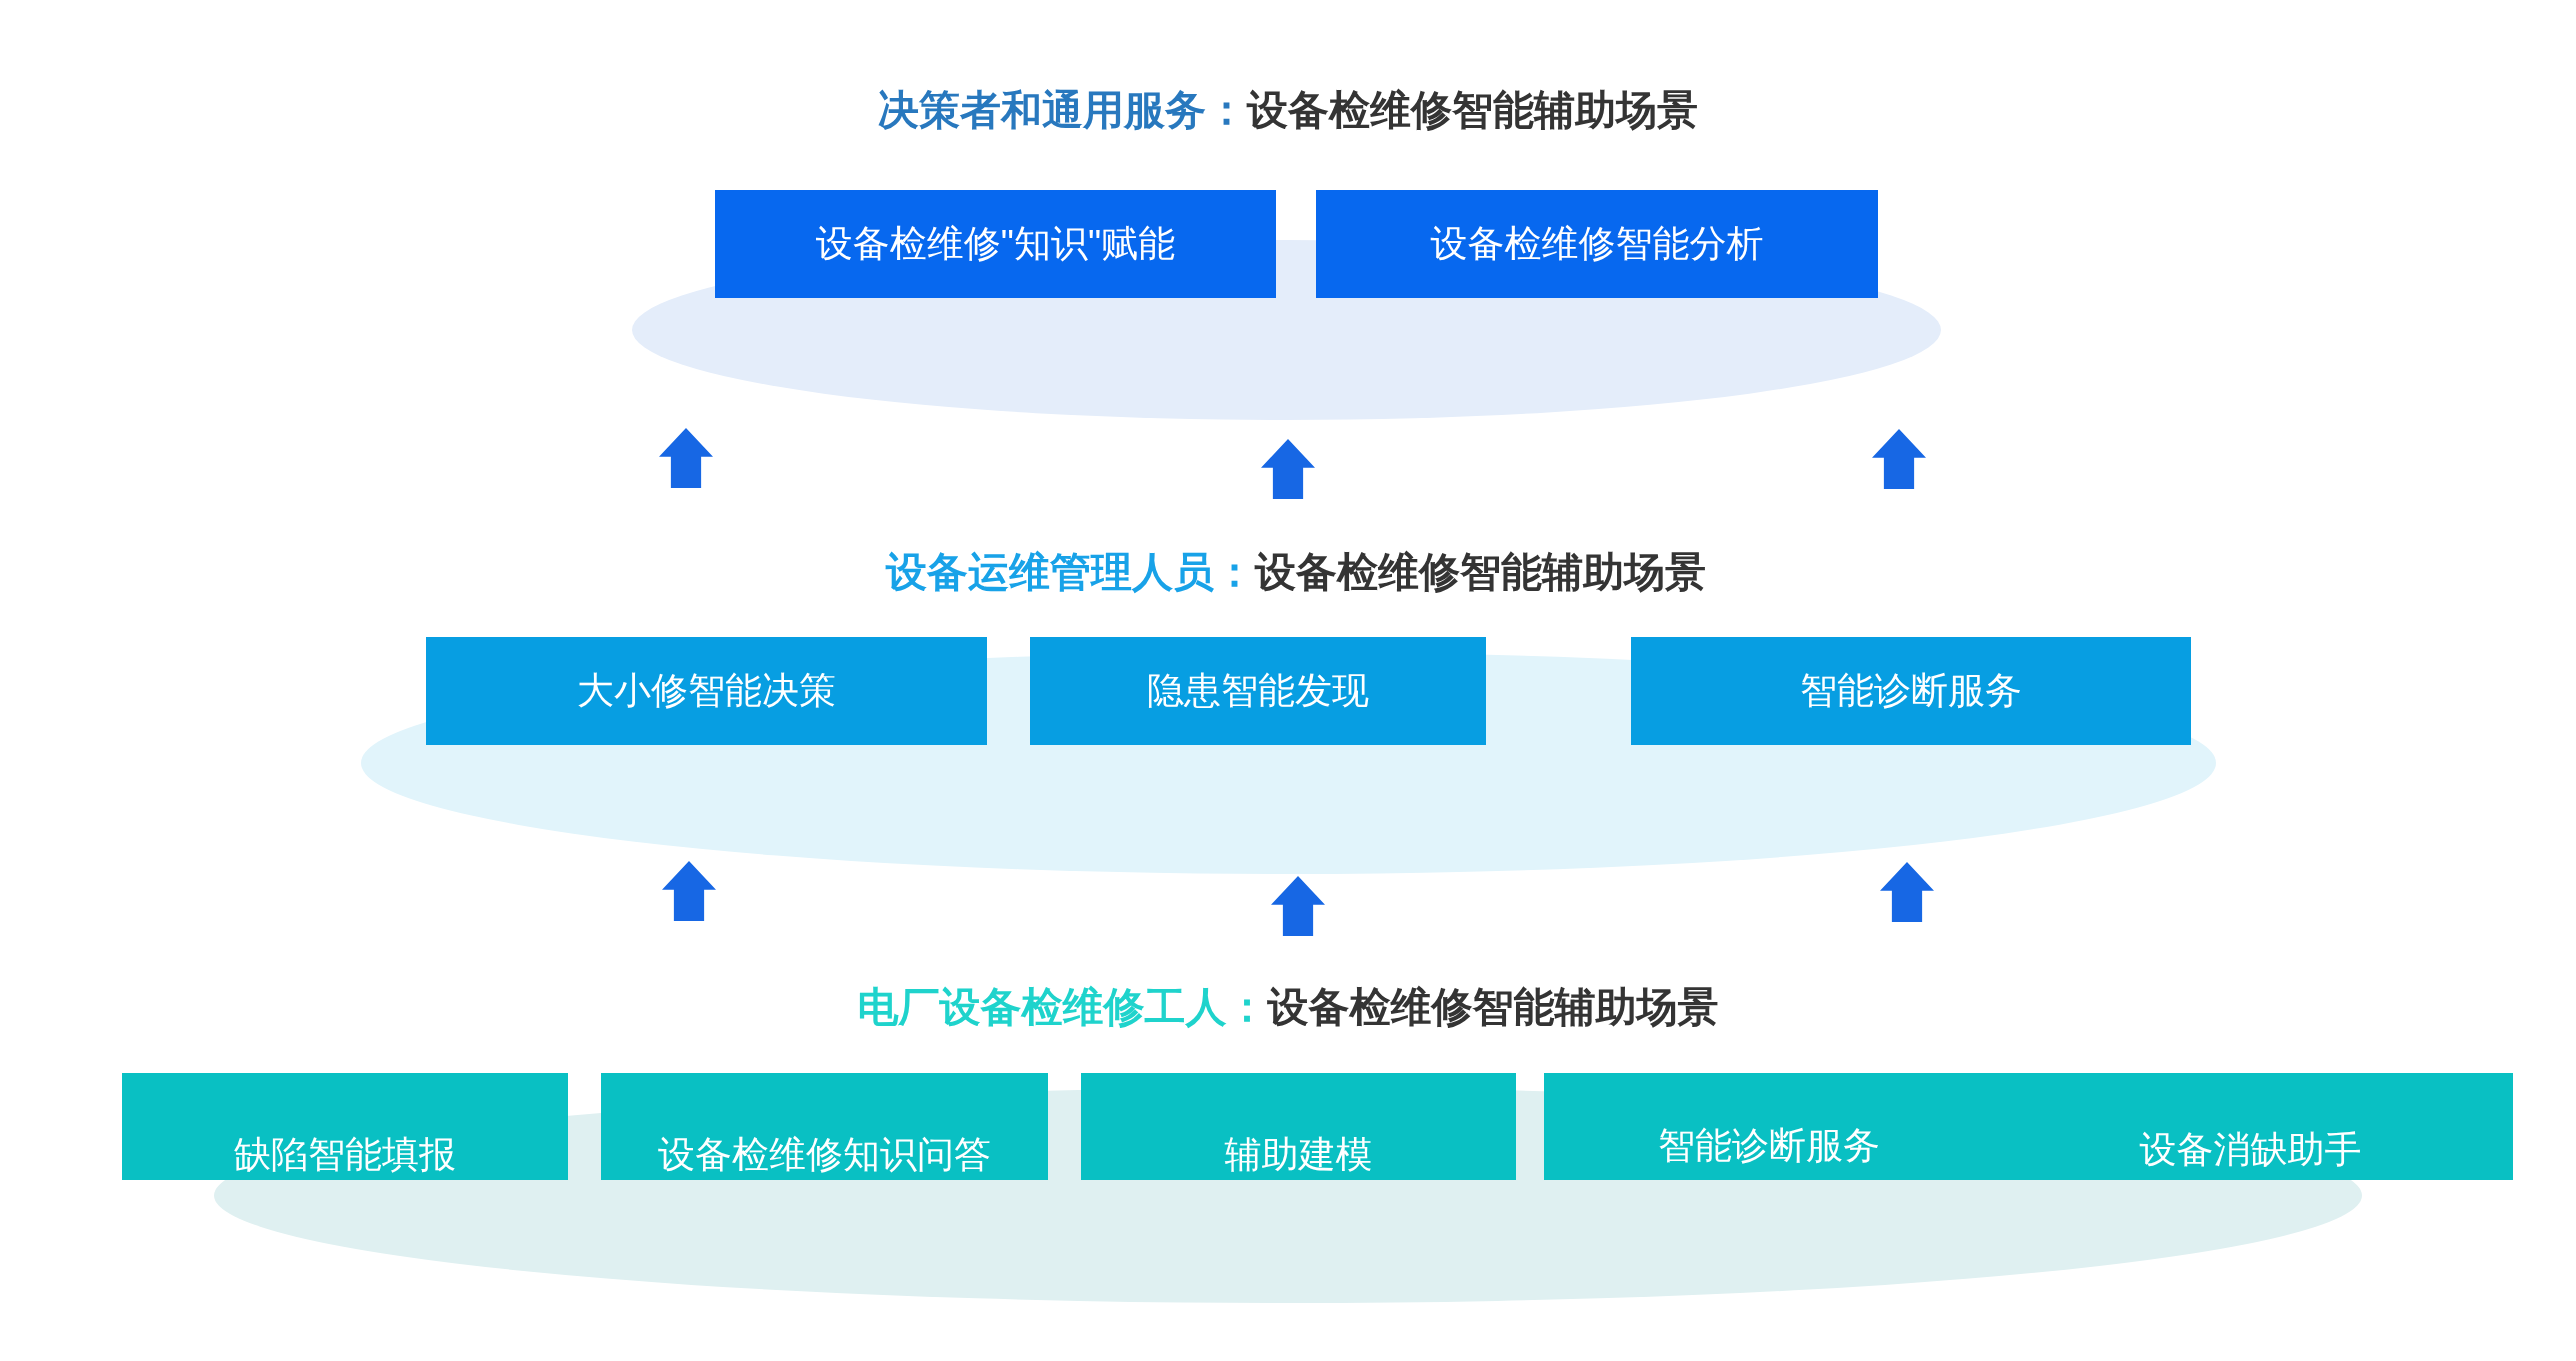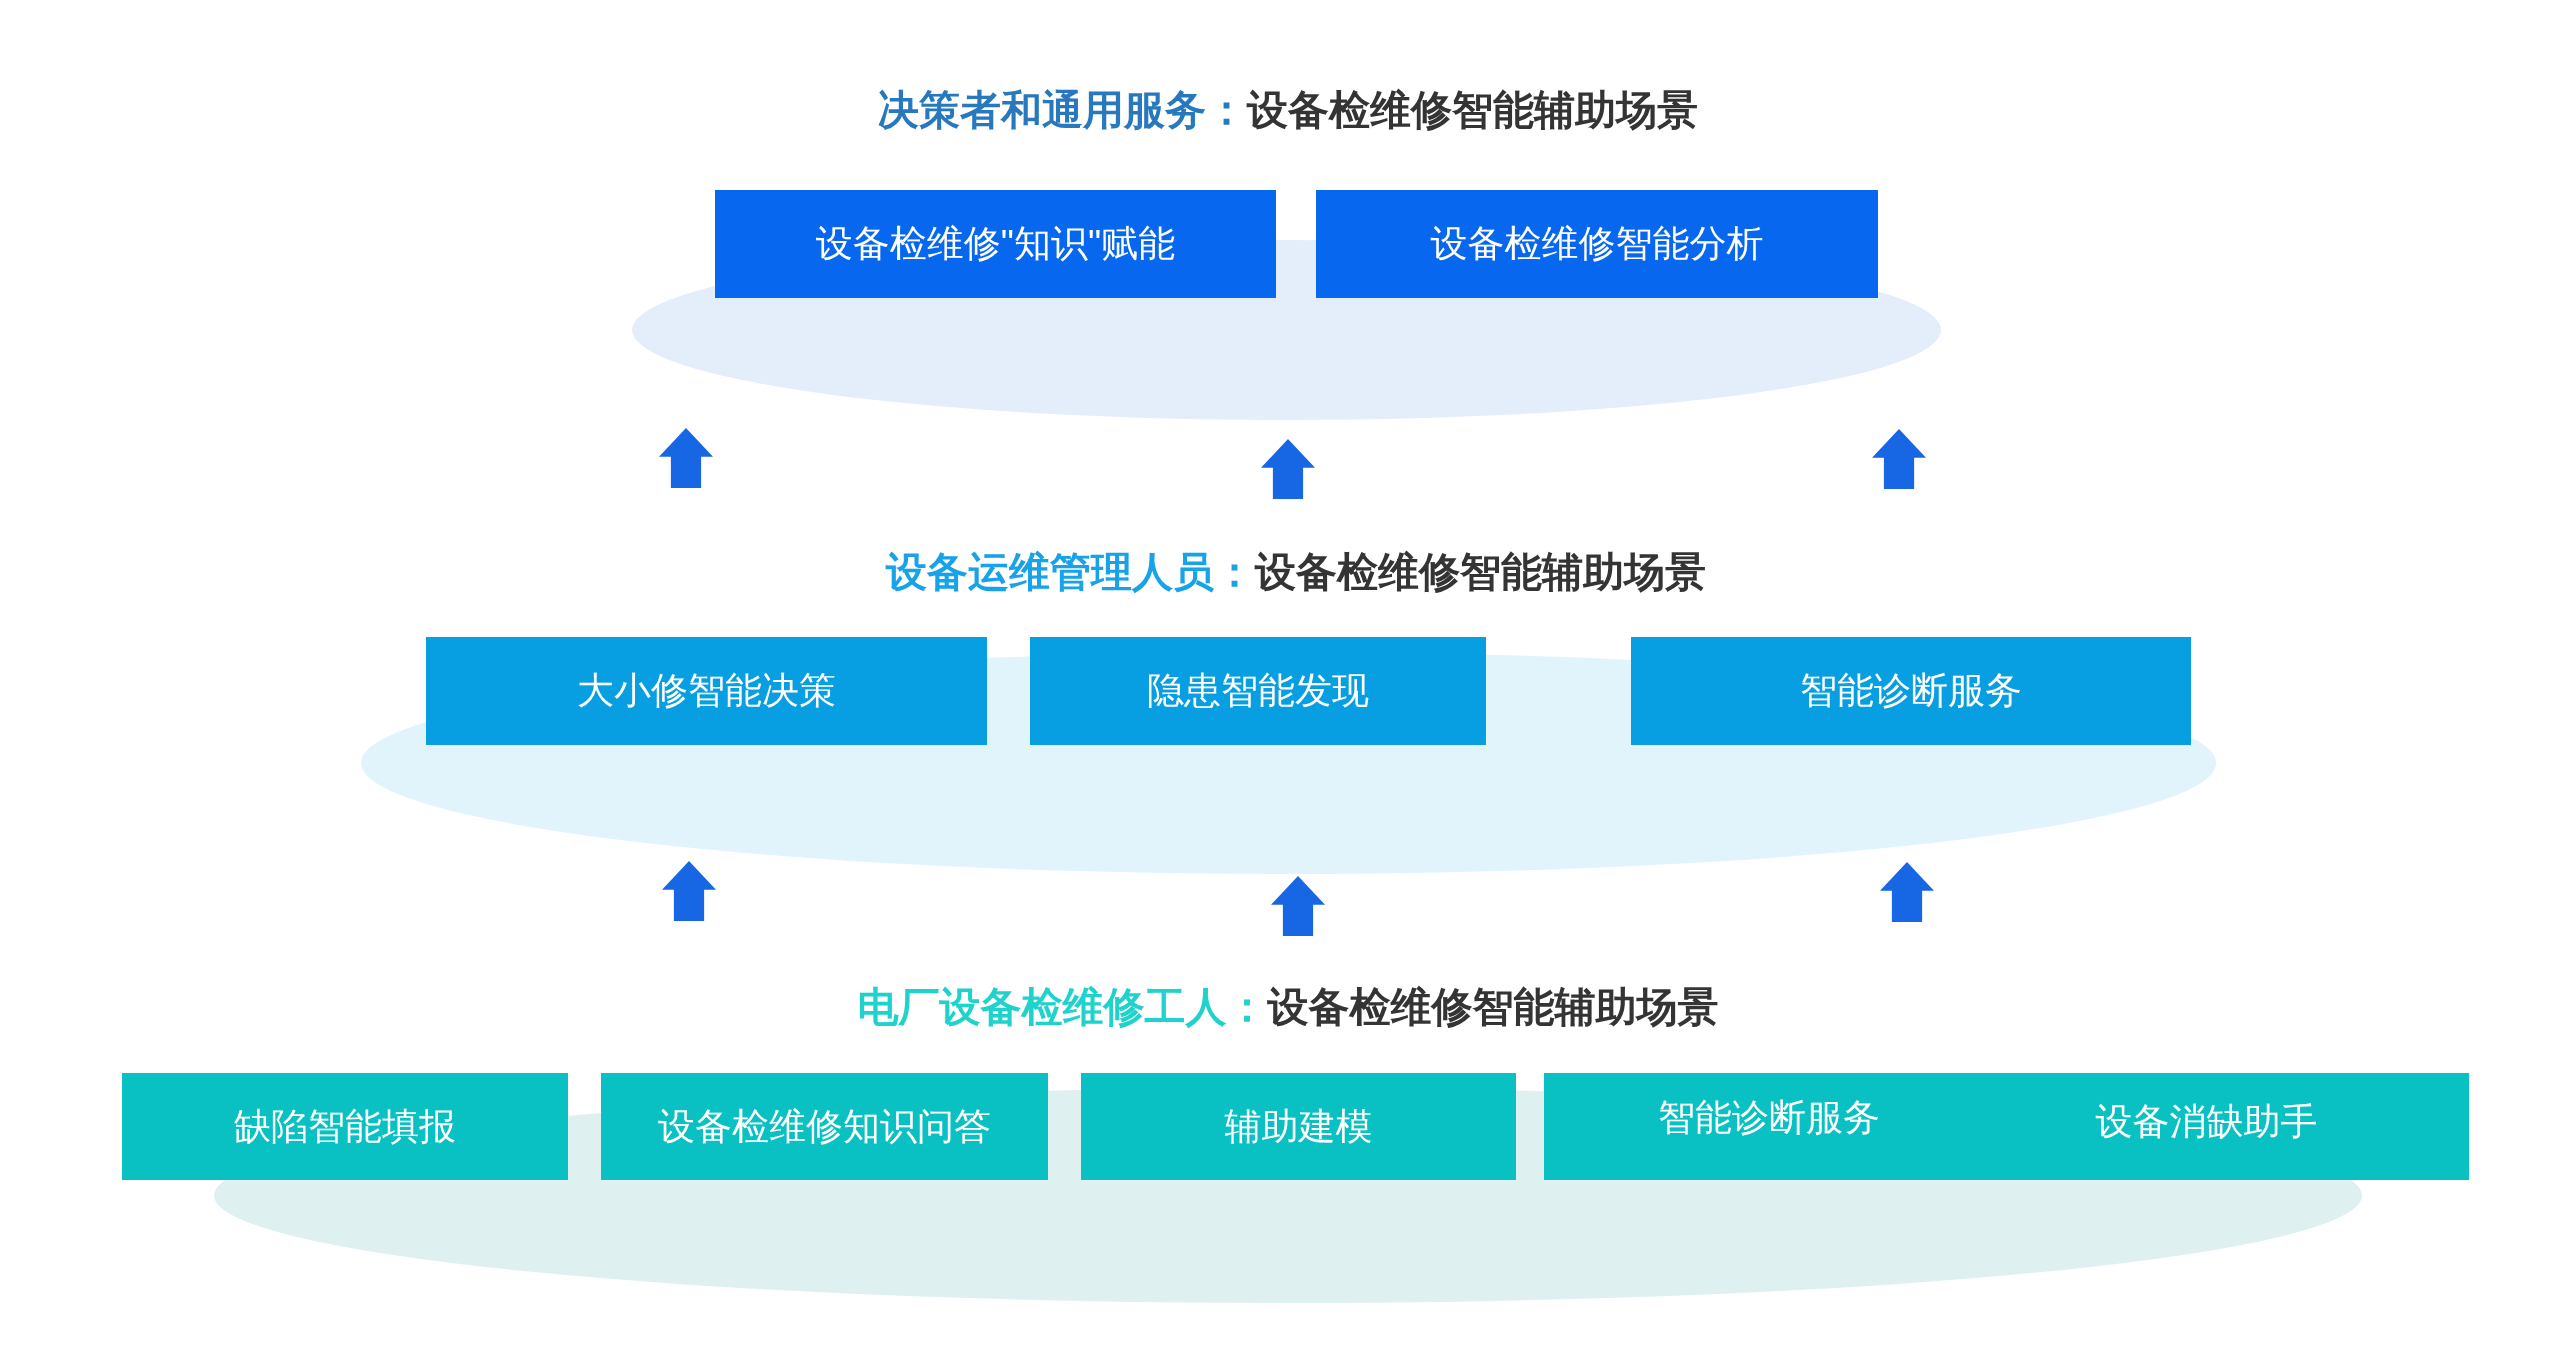--- a/index.html
+++ b/index.html
@@ -33,26 +33,26 @@
   .platter.e2{left:361px;top:652px;width:1855px;height:222px;background:var(--tier2-ellipse);}
   .platter.e3{left:214px;top:1088px;width:2148px;height:215px;background:var(--tier3-ellipse);}
 
   
   .node{
     position:absolute;display:flex;align-items:center;justify-content:center;
     color:var(--button-text);font-size:37px;font-weight:500;white-space:nowrap;z-index:2;
   }
   .tier1 .node{background:var(--tier1-button);top:190px;height:108px;}
   .tier2 .node{background:var(--tier2-button);top:637px;height:108px;margin-left:8px;}
-  .tier3 .node{background:var(--tier3-button);top:1073px;height:107px;}
+  .tier3 .node{background:var(--tier3-button);top:1073px;height:107px;align-items:flex-end;}
 
   .n1a{left:715px;width:561px;} .n1b{left:1316px;width:562px;}
   .n2a{left:418px;width:561px;} .n2b{left:1022px;width:456px;} .n2c{left:1623px;width:560px;}
   .n3a{left:122px;width:446px;} .n3b{left:601px;width:447px;} .n3c{left:1081px;width:435px;}
-  .n3d{left:1544px;width:450px;} .n3e{left:1944px;width:525px;}
+  .n3d{left:1544px;width:450px;} .n3e{left:1988px;width:525px;}
   .n3d .node-label{transform:translateY(-9.3px);}
   .n3e .node-label{transform:translateY(-4.6px);}
 
   
   .up-arrow{
     position:absolute;width:54px;height:60px;background:var(--arrow);z-index:2;
     clip-path:polygon(50% 0,100% 48%,78% 48%,78% 100%,22% 100%,22% 48%,0 48%);
   }
   .ua1{left:659px;top:428px;} .ua2{left:1261px;top:439px;} .ua3{left:1872px;top:429px;}
   .la1{left:662px;top:861px;} .la2{left:1271px;top:876px;} .la3{left:1880px;top:862px;}

